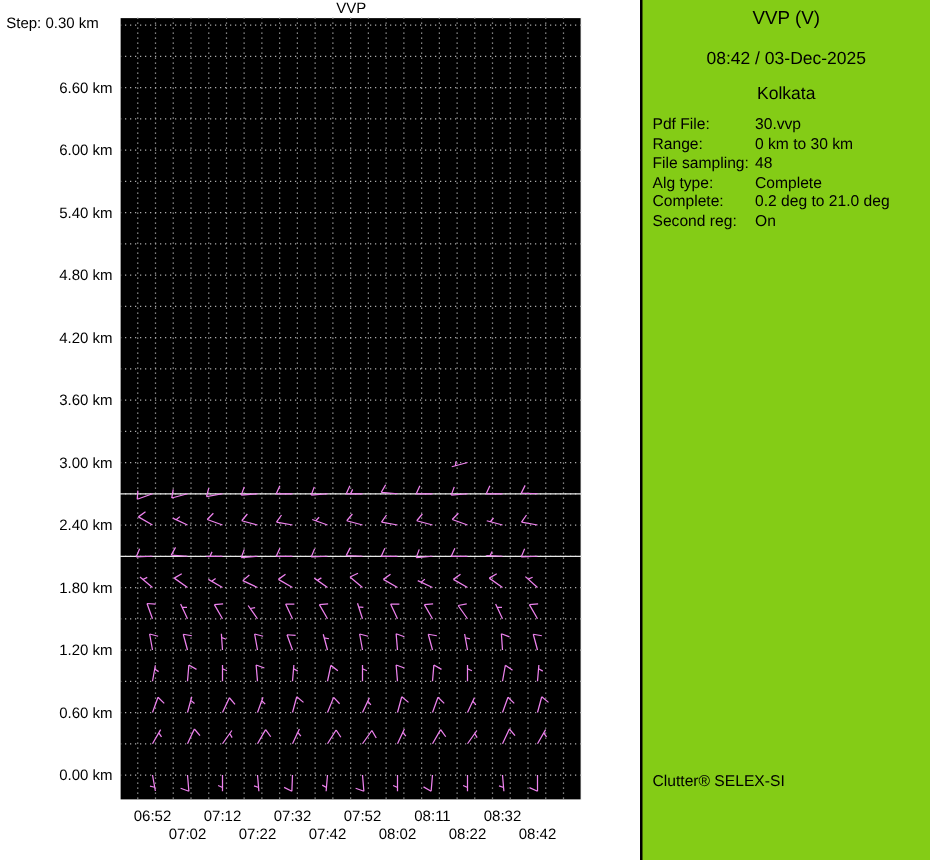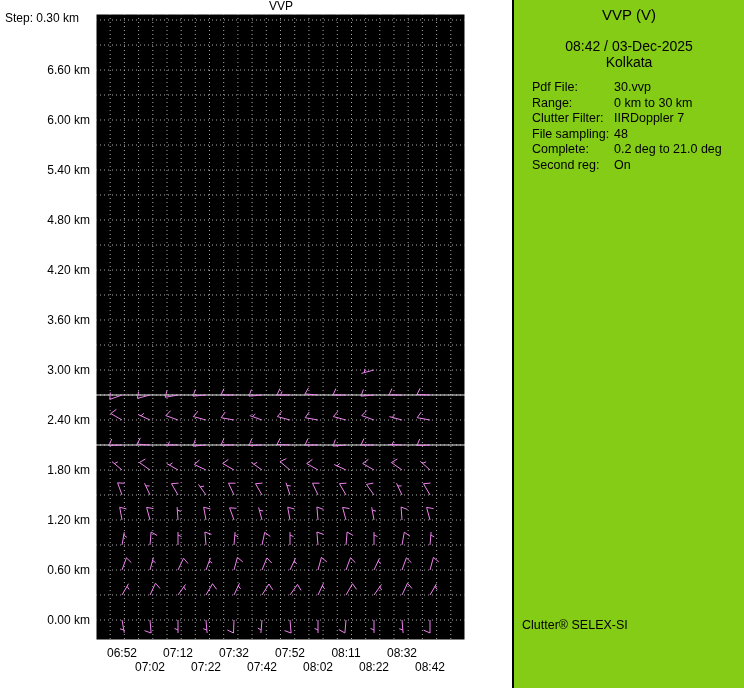--- a/index.html
+++ b/index.html
@@ -9,22 +9,22 @@
     font-family:"Liberation Sans",sans-serif;
   }
   #plot-svg{position:absolute;left:0;top:0;}
   #plot-svg text{font-family:"Liberation Sans",sans-serif;font-size:12px;fill:#000;}
   .right-panel{
     position:absolute;left:512px;top:0;width:232px;height:688px;
     background:#84cc16;border-left:2px solid #000;box-sizing:border-box;
   }
   .panel-title{margin-top:6px;text-align:center;font-size:15px;}
   .panel-datetime{margin-top:15px;text-align:center;font-size:14px;}
-  .panel-site{margin-top:0;text-align:center;font-size:14px;}
-  .panel-fields{margin-top:10px;padding-left:18px;font-size:12.5px;line-height:15.5px;}
+  .panel-site{margin-top:12px;text-align:center;font-size:14px;}
+  .panel-fields{margin-top:10px;padding-left:8px;font-size:12.5px;line-height:15.5px;}
   .field-label{display:inline-block;min-width:82px;}
   .panel-footer{position:absolute;left:8px;top:618px;font-size:12.5px;}
 </style>
 </head>
 <body>
 
 <svg id="plot-svg" width="512" height="688">
     <rect x="96" y="14" width="369" height="626" fill="#000000" stroke="#ffffff" stroke-width="1"></rect>
     <g stroke="#aaaaaa" stroke-width="1" stroke-dasharray="1 3">
       <line x1="96" y1="620" x2="465" y2="620"></line>
@@ -237,19 +237,19 @@
     </g>
   </svg>
 
 <div class="right-panel">
   <div class="panel-title">VVP (V)</div>
   <div class="panel-datetime">08:42 / 03-Dec-2025</div>
   <div class="panel-site">Kolkata</div>
   <div class="panel-fields" id="panel-fields">
       <div><span class="field-label">Pdf File:</span><span>30.vvp</span></div>
       <div><span class="field-label">Range:</span><span>0 km to 30 km</span></div>
-      <div><span class="field-label">Clutter Filter:</span><span>IIRDoppler 7</span></div>
       <div><span class="field-label">File sampling:</span><span>48</span></div>
+      <div><span class="field-label">Alg type:</span><span>Complete</span></div>
       <div><span class="field-label">Complete:</span><span>0.2 deg to 21.0 deg</span></div>
       <div><span class="field-label">Second reg:</span><span>On</span></div>
     </div>
   <div class="panel-footer">Clutter® SELEX-SI</div>
 </div>
 
 </body></html>

